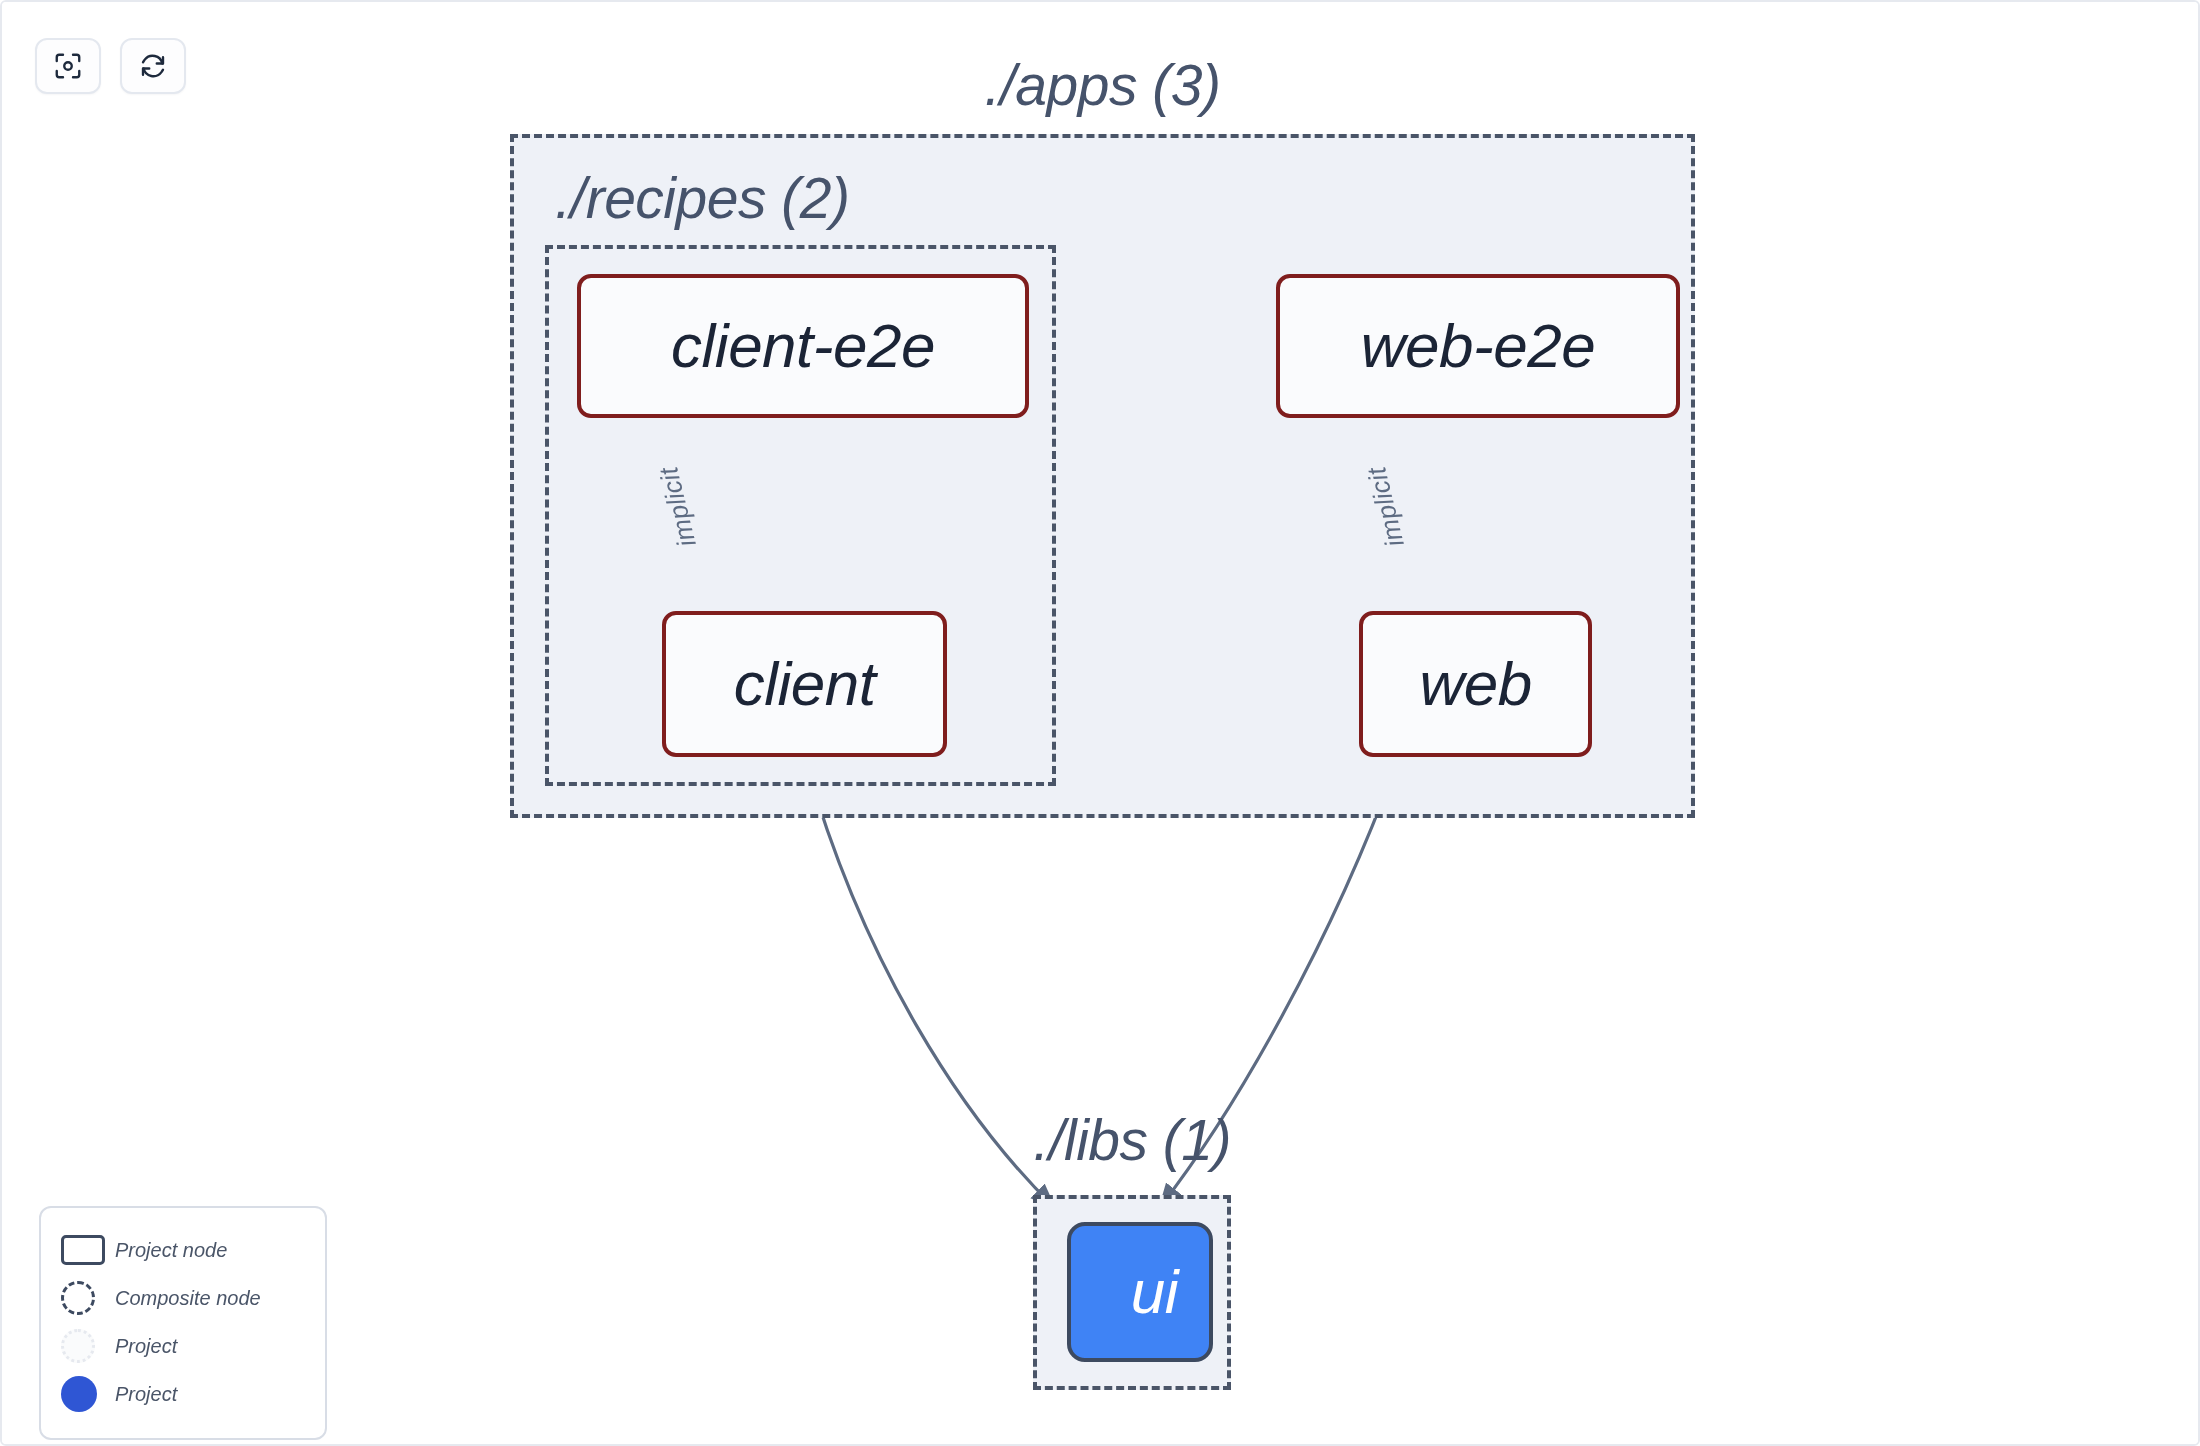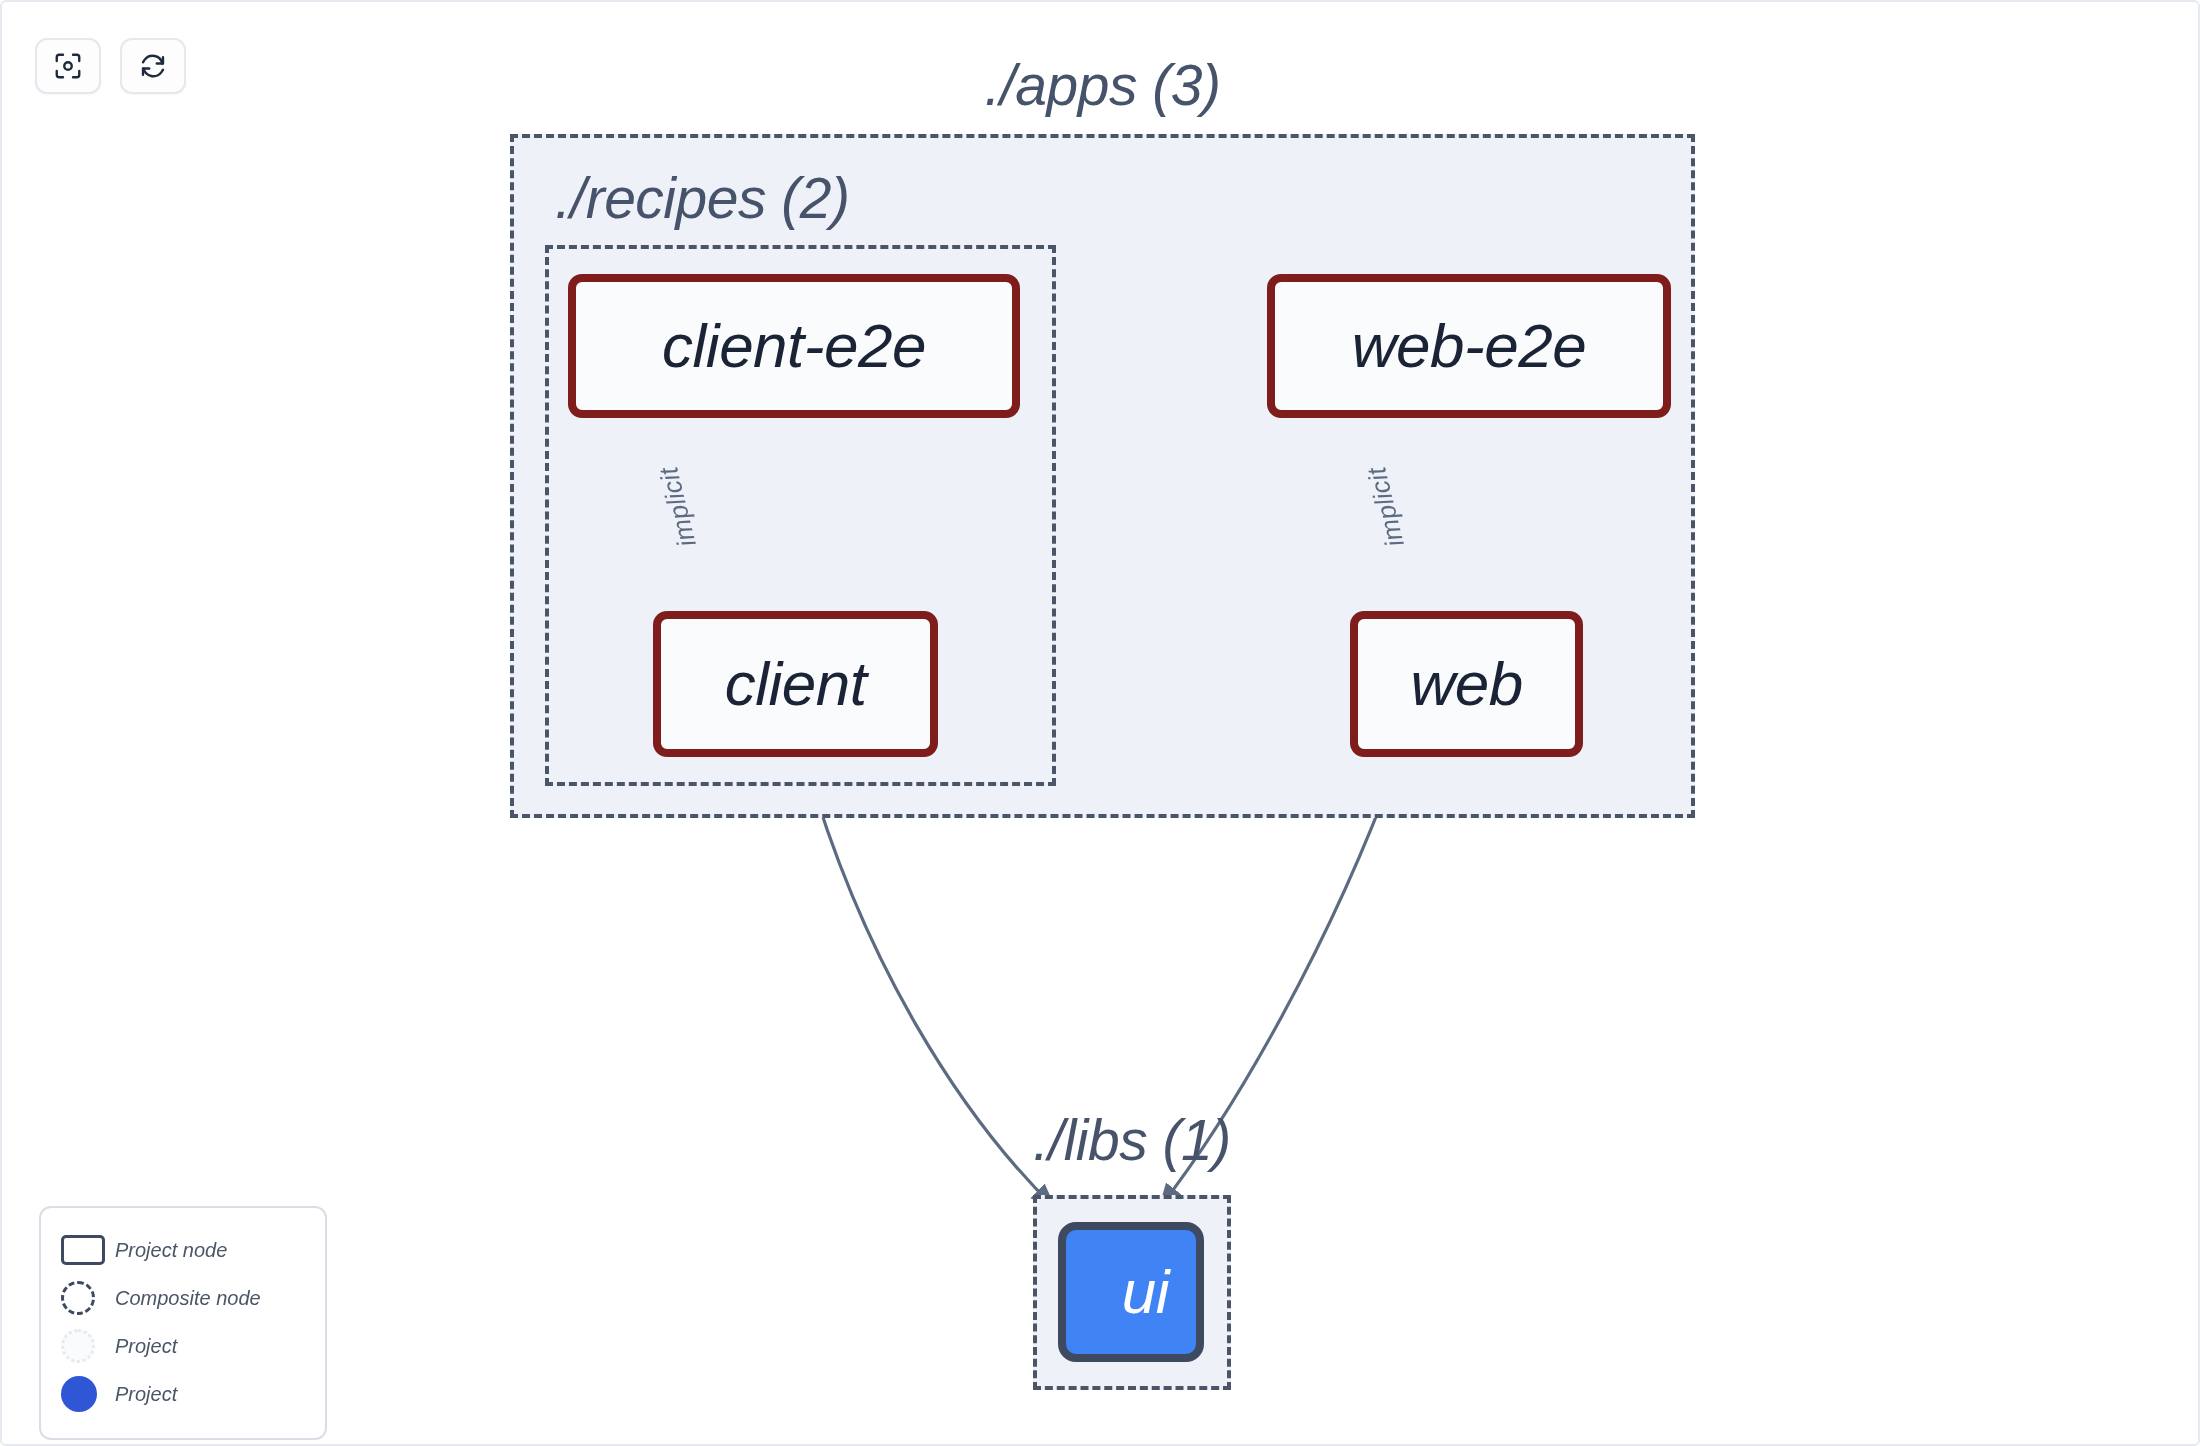--- a/index.html
+++ b/index.html
@@ -77,38 +77,39 @@
     position: absolute;
     font-size: 57px;
     line-height: 1;
     color: #46536b;
     white-space: nowrap;
     z-index: 14;
     letter-spacing: -0.5px;
   }
   #label-apps    { left: 508px; top: 55px;  width: 1185px; text-align: center; }
   #label-recipes { left: 519px; top: 168px; width: 511px;  text-align: left; padding-left: 34px; }
-  #label-libs    { left: 1031px; top: 1110px; width: 198px; text-align: left; }
+  #label-libs    { left: 1031px; top: 1110px; width: 198px; text-align: right; }
 
   
   .node {
     position: absolute;
     background: #fafbfd;
-    border: 8px solid #7f1d1d;
+    border: 4px solid #7f1d1d;
     border-radius: 14px;
     display: flex;
     align-items: center;
     justify-content: center;
     z-index: 20;
     cursor: pointer;
     color: #1b2436;
     font-size: 62px;
     line-height: 1;
     white-space: nowrap;
     letter-spacing: -0.5px;
+    margin-left: 9px;
   }
   #node-client-e2e { left: 566px;  top: 272px; width: 452px; height: 144px; }
   #node-web-e2e    { left: 1265px; top: 272px; width: 404px; height: 144px; }
   #node-client     { left: 651px;  top: 609px; width: 285px; height: 146px; }
   #node-web        { left: 1348px; top: 609px; width: 233px; height: 146px; }
   #node-ui {
     left: 1056px; top: 1220px; width: 146px; height: 140px;
     background: #3f83f5;
     border-color: #3d4a60;
     color: #ffffff;

